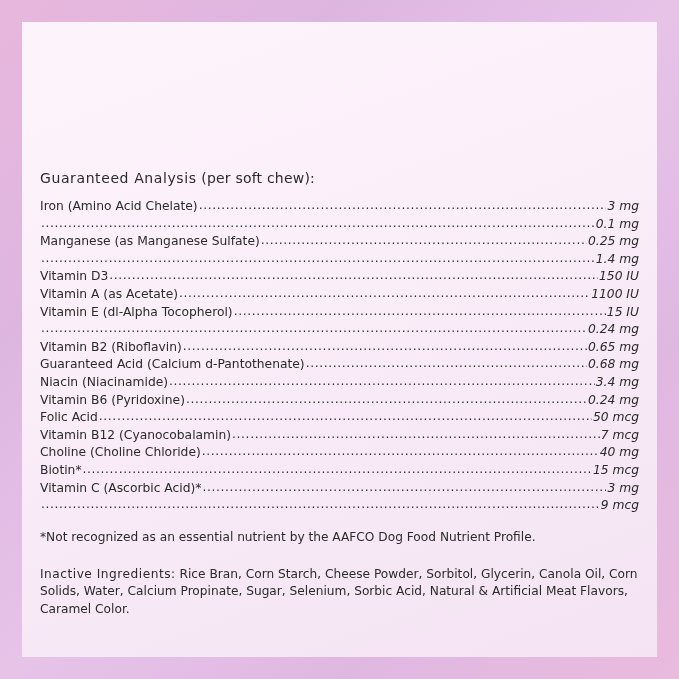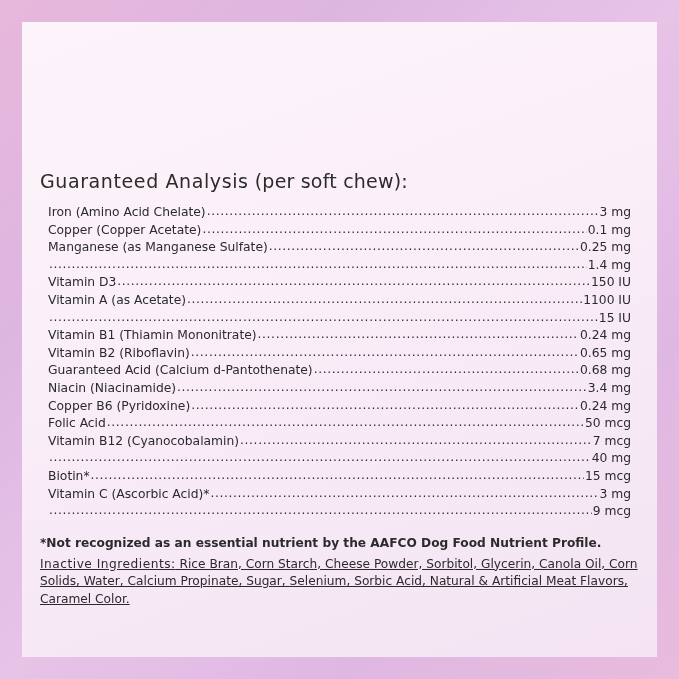--- a/index.html
+++ b/index.html
@@ -29,31 +29,31 @@
     padding: 0;
     overflow: hidden;
   }
   .content {
     position: absolute;
     left: 18px;
     top: 148px;
     right: 18px;
   }
   .heading {
-    font-size: 19px;
+    font-size: 14px;
     color: #2b2b2b;
     letter-spacing: 0.2px;
     margin-bottom: 12px;
     white-space: nowrap;
   }
   .heading .ga-title {
     letter-spacing: 0.6px;
   }
   .nutrient-list {
-    margin: 8px;
+    margin: 0;
     padding: 0;
     list-style: none;
   }
   .nutrient-row {
     display: flex;
     align-items: baseline;
     font-size: 12.3px;
     color: #2b2b2b;
     line-height: 17.6px;
     white-space: nowrap;
@@ -67,34 +67,33 @@
     margin: 0 1px;
     position: relative;
     top: -1px;
     font-size: 12.3px;
     letter-spacing: 0.6px;
     color: #2b2b2b;
     white-space: nowrap;
   }
   .nutrient-value {
     flex: 0 0 auto;
+    font-style: italic;
   }
   .footnote {
     font-size: 12.2px;
     color: #2b2b2b;
     margin-top: 14px;
     line-height: 17px;
-    font-weight: bold;
   }
   .inactive-block {
     font-size: 12.2px;
     color: #2b2b2b;
-    margin-top: 4px;
+    margin-top: 20px;
     line-height: 17.5px;
-    text-decoration: underline;
   }
   .inactive-label {
     letter-spacing: 0.5px;
   }
 </style>
 </head>
 <body>
 
 <div class="label-card">
   <div class="inner-panel">
@@ -104,21 +103,20 @@
         <span class="ga-title">Guaranteed Analysis</span><span> (per soft chew):</span>
       </div>
 
       <ul class="nutrient-list">
         <li class="nutrient-row">
           <span class="nutrient-name">Iron (Amino Acid Chelate)</span>
           <span class="dots">.......................................................................................................................................................</span>
           <span class="nutrient-value">3 mg</span>
         </li>
         <li class="nutrient-row">
-          <span class="nutrient-name">Copper (Copper Acetate)</span>
           <span class="dots">.......................................................................................................................................................</span>
           <span class="nutrient-value">0.1 mg</span>
         </li>
         <li class="nutrient-row">
           <span class="nutrient-name">Manganese (as Manganese Sulfate)</span>
           <span class="dots">.......................................................................................................................................................</span>
           <span class="nutrient-value">0.25 mg</span>
         </li>
         <li class="nutrient-row">
           <span class="dots">.......................................................................................................................................................</span>
@@ -128,59 +126,60 @@
           <span class="nutrient-name">Vitamin D3</span>
           <span class="dots">.......................................................................................................................................................</span>
           <span class="nutrient-value">150 IU</span>
         </li>
         <li class="nutrient-row">
           <span class="nutrient-name">Vitamin A (as Acetate)</span>
           <span class="dots">.......................................................................................................................................................</span>
           <span class="nutrient-value">1100 IU</span>
         </li>
         <li class="nutrient-row">
+          <span class="nutrient-name">Vitamin E (dl-Alpha Tocopherol)</span>
           <span class="dots">.......................................................................................................................................................</span>
           <span class="nutrient-value">15 IU</span>
         </li>
         <li class="nutrient-row">
-          <span class="nutrient-name">Vitamin B1 (Thiamin Mononitrate)</span>
           <span class="dots">.......................................................................................................................................................</span>
           <span class="nutrient-value">0.24 mg</span>
         </li>
         <li class="nutrient-row">
           <span class="nutrient-name">Vitamin B2 (Riboflavin)</span>
           <span class="dots">.......................................................................................................................................................</span>
           <span class="nutrient-value">0.65 mg</span>
         </li>
         <li class="nutrient-row">
           <span class="nutrient-name">Guaranteed Acid (Calcium d-Pantothenate)</span>
           <span class="dots">.......................................................................................................................................................</span>
           <span class="nutrient-value">0.68 mg</span>
         </li>
         <li class="nutrient-row">
           <span class="nutrient-name">Niacin (Niacinamide)</span>
           <span class="dots">.......................................................................................................................................................</span>
           <span class="nutrient-value">3.4 mg</span>
         </li>
         <li class="nutrient-row">
-          <span class="nutrient-name">Copper B6 (Pyridoxine)</span>
+          <span class="nutrient-name">Vitamin B6 (Pyridoxine)</span>
           <span class="dots">.......................................................................................................................................................</span>
           <span class="nutrient-value">0.24 mg</span>
         </li>
         <li class="nutrient-row">
           <span class="nutrient-name">Folic Acid</span>
           <span class="dots">.......................................................................................................................................................</span>
           <span class="nutrient-value">50 mcg</span>
         </li>
         <li class="nutrient-row">
           <span class="nutrient-name">Vitamin B12 (Cyanocobalamin)</span>
           <span class="dots">.......................................................................................................................................................</span>
           <span class="nutrient-value">7 mcg</span>
         </li>
         <li class="nutrient-row">
+          <span class="nutrient-name">Choline (Choline Chloride)</span>
           <span class="dots">.......................................................................................................................................................</span>
           <span class="nutrient-value">40 mg</span>
         </li>
         <li class="nutrient-row">
           <span class="nutrient-name">Biotin*</span>
           <span class="dots">.......................................................................................................................................................</span>
           <span class="nutrient-value">15 mcg</span>
         </li>
         <li class="nutrient-row">
           <span class="nutrient-name">Vitamin C (Ascorbic Acid)*</span>

